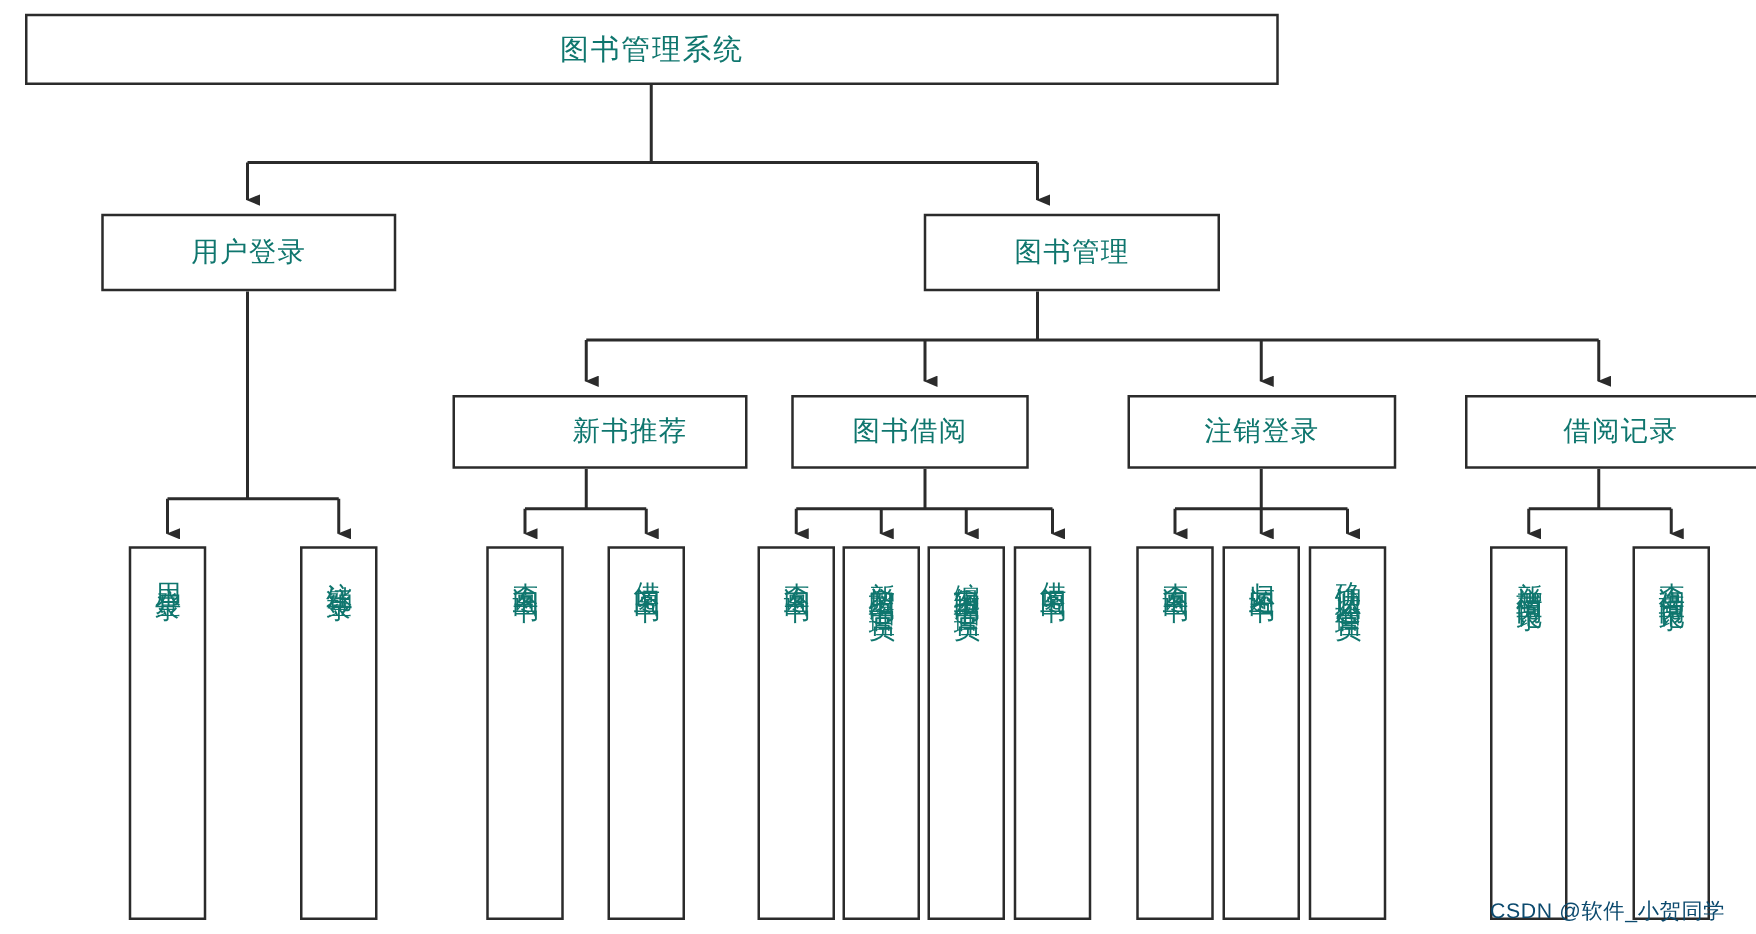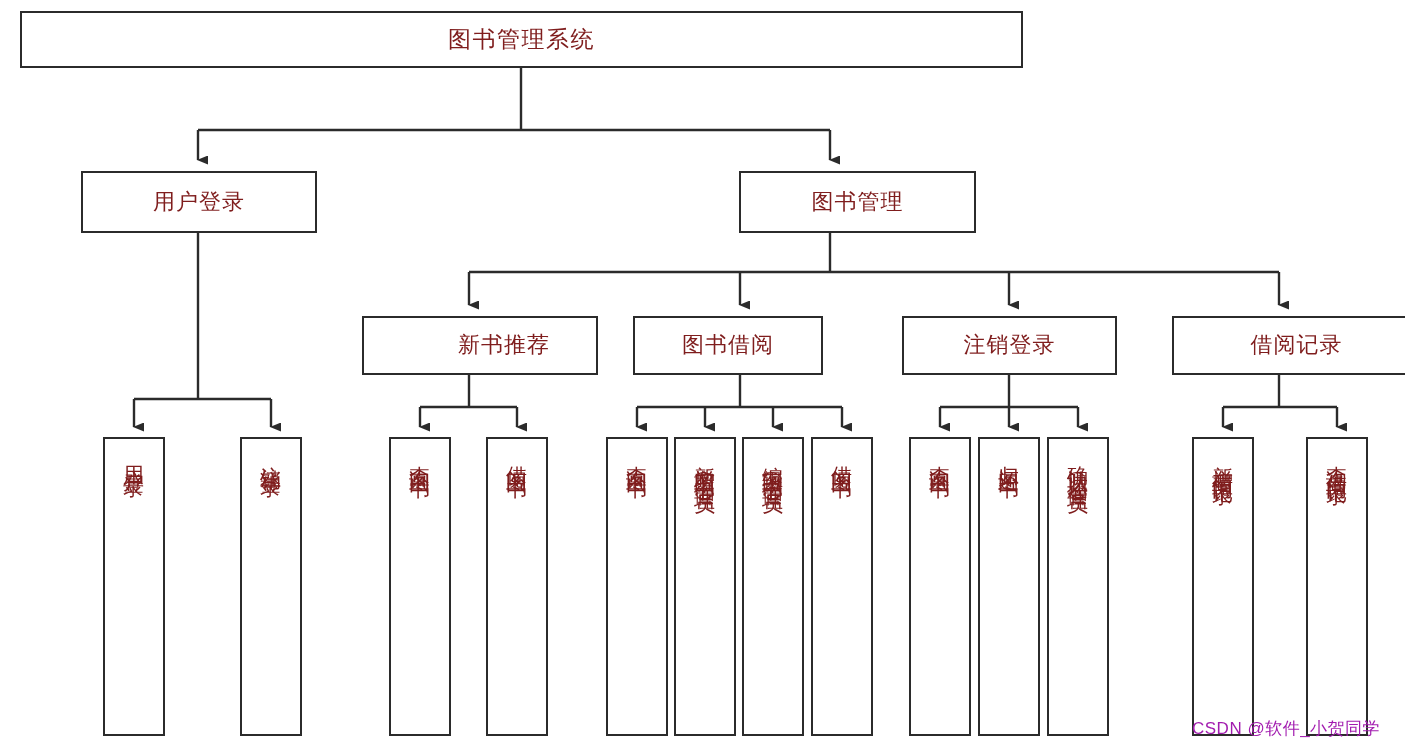--- a/index.html
+++ b/index.html
@@ -27,21 +27,21 @@
     pointer-events: none;
   }
   .node {
     position: absolute;
     box-sizing: border-box;
     background: #ffffff;
     border: 2px solid #2b2b2b;
     display: flex;
     align-items: center;
     justify-content: center;
-    color: #7f1d1d;
+    color: #0f766e;
     z-index: 2;
   }
   .node-label {
     display: block;
     text-align: center;
     line-height: 1.12;
     white-space: nowrap;
   }
   
   .node.horiz .node-label {
@@ -62,21 +62,21 @@
     text-orientation: upright;
     font-size: 21px;
     line-height: 1.0;
     letter-spacing: 4px;
     white-space: normal;
     max-height: 280px;
   }
   .watermark {
     position: absolute;
     font-size: 17px;
-    color: #a21caf;
+    color: #0c4a6e;
     letter-spacing: 0.5px;
     white-space: nowrap;
     z-index: 5;
     user-select: none;
   }
 </style>
 </head>
 <body>
 
 <div id="diagram-canvas">

